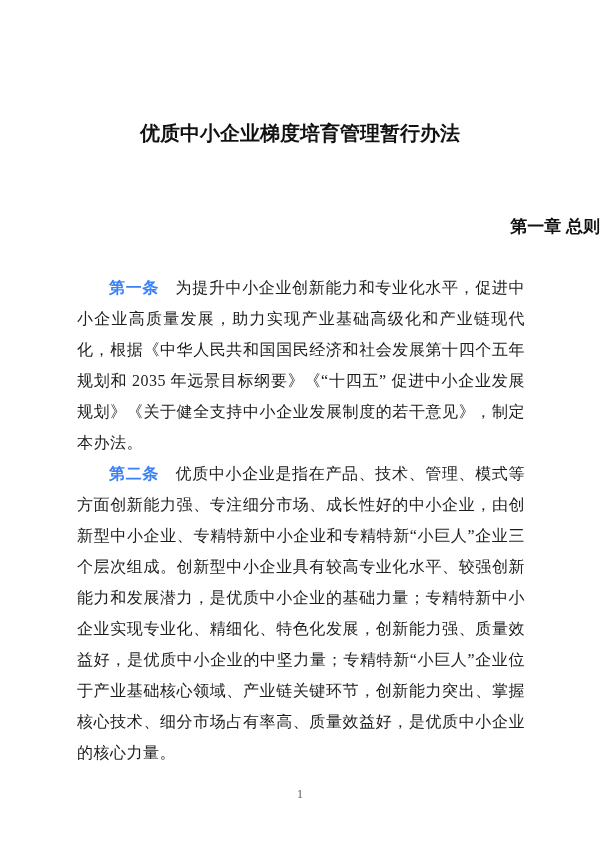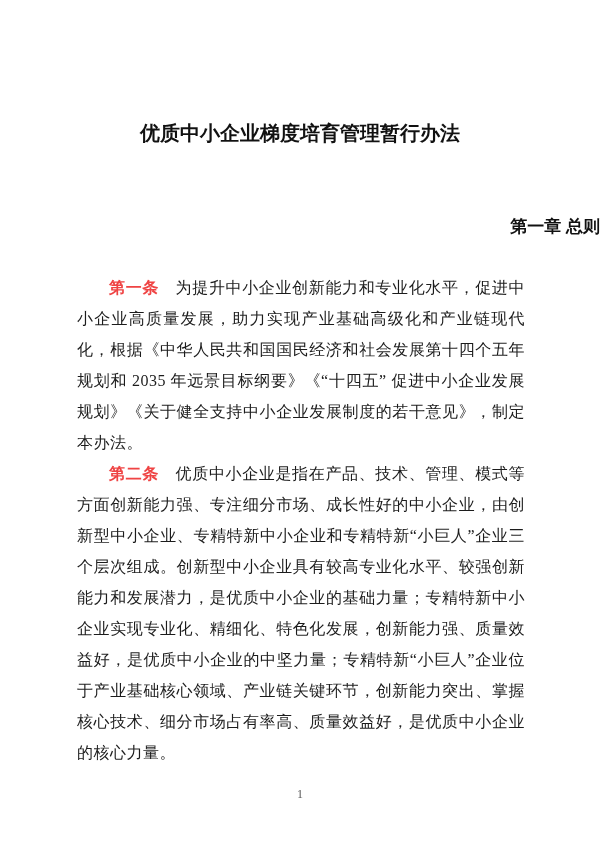--- a/index.html
+++ b/index.html
@@ -57,21 +57,21 @@
     line-height: 31px;
     letter-spacing: 0.5px;
     text-align: justify;
     text-justify: inter-ideograph;
     text-indent: 2em;
     color: #1c1c1c;
   }
   .para .article-label {
     font-family: Liberation Sans, sans-serif;
     font-weight: bold;
-    color: #ef4444;
+    color: #3b82f6;
   }
   .page-number {
     position: absolute;
     top: 787px;
     left: 0;
     width: 600px;
     text-align: center;
     font-family: "Liberation Serif", serif;
     font-size: 12px;
     line-height: 14px;

